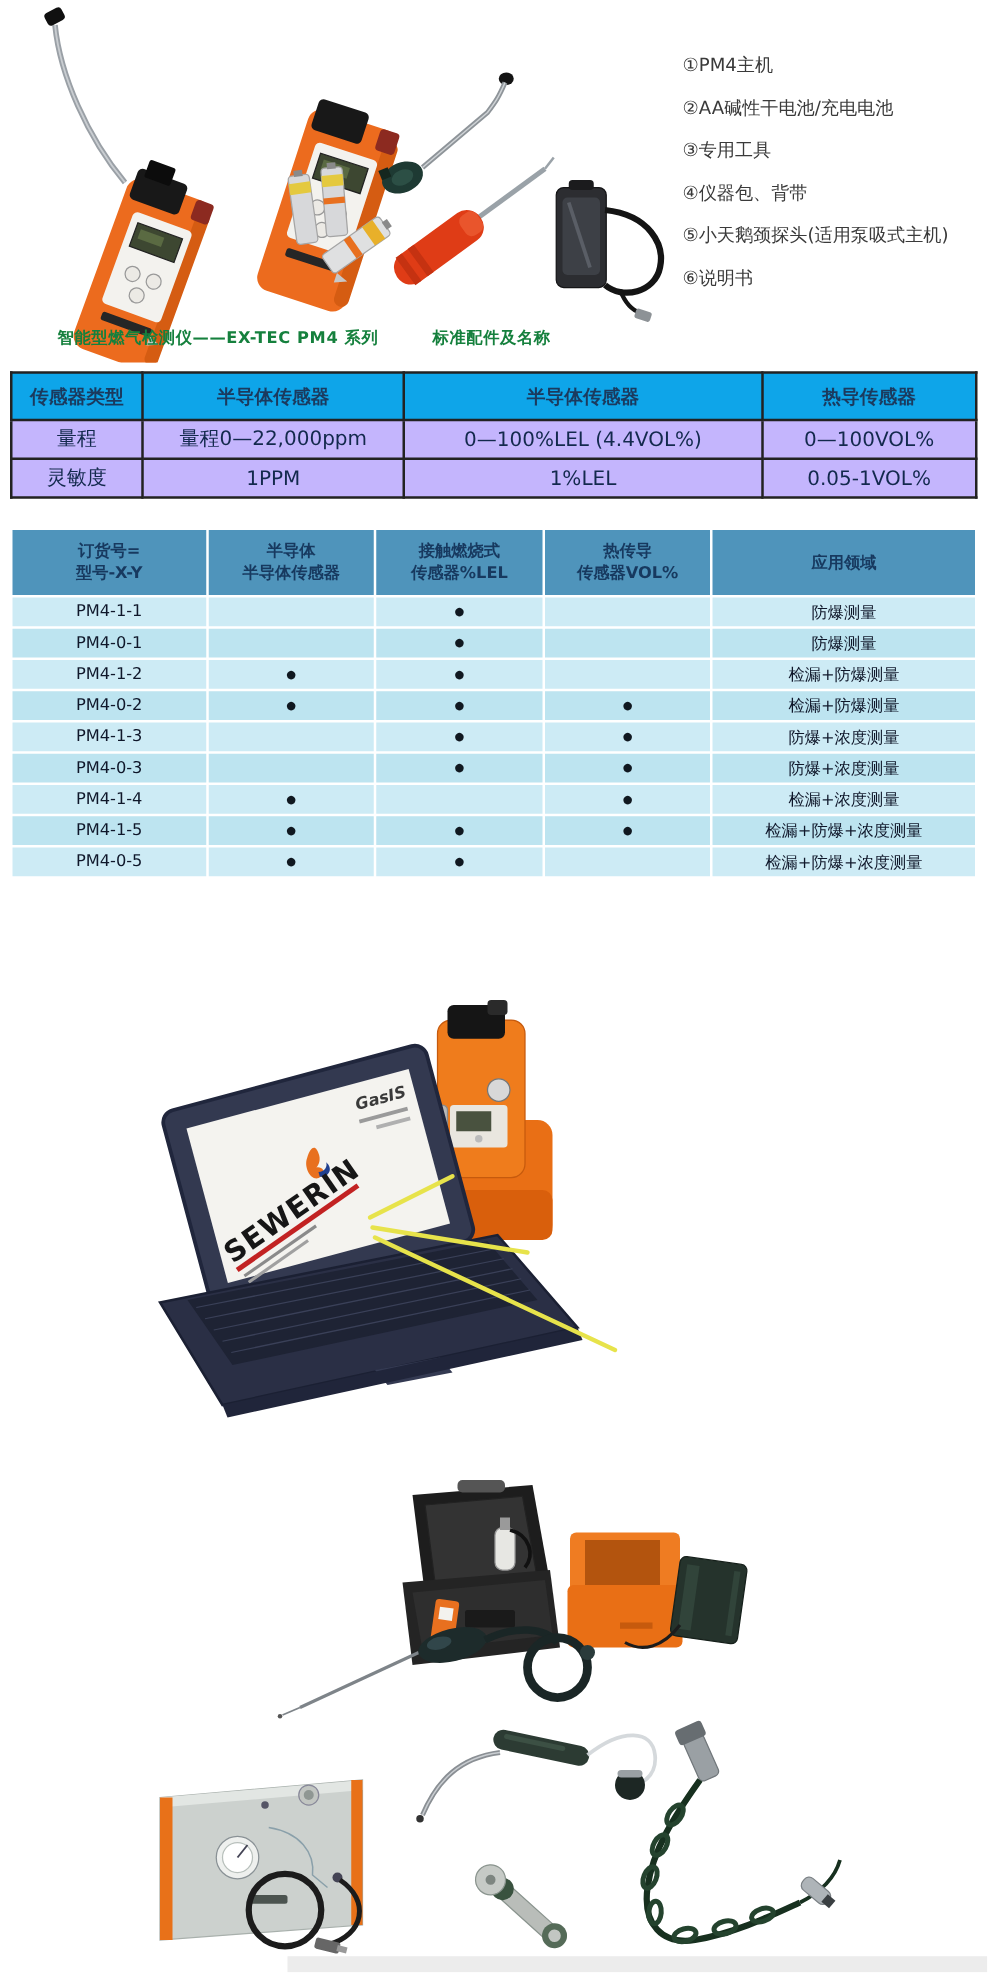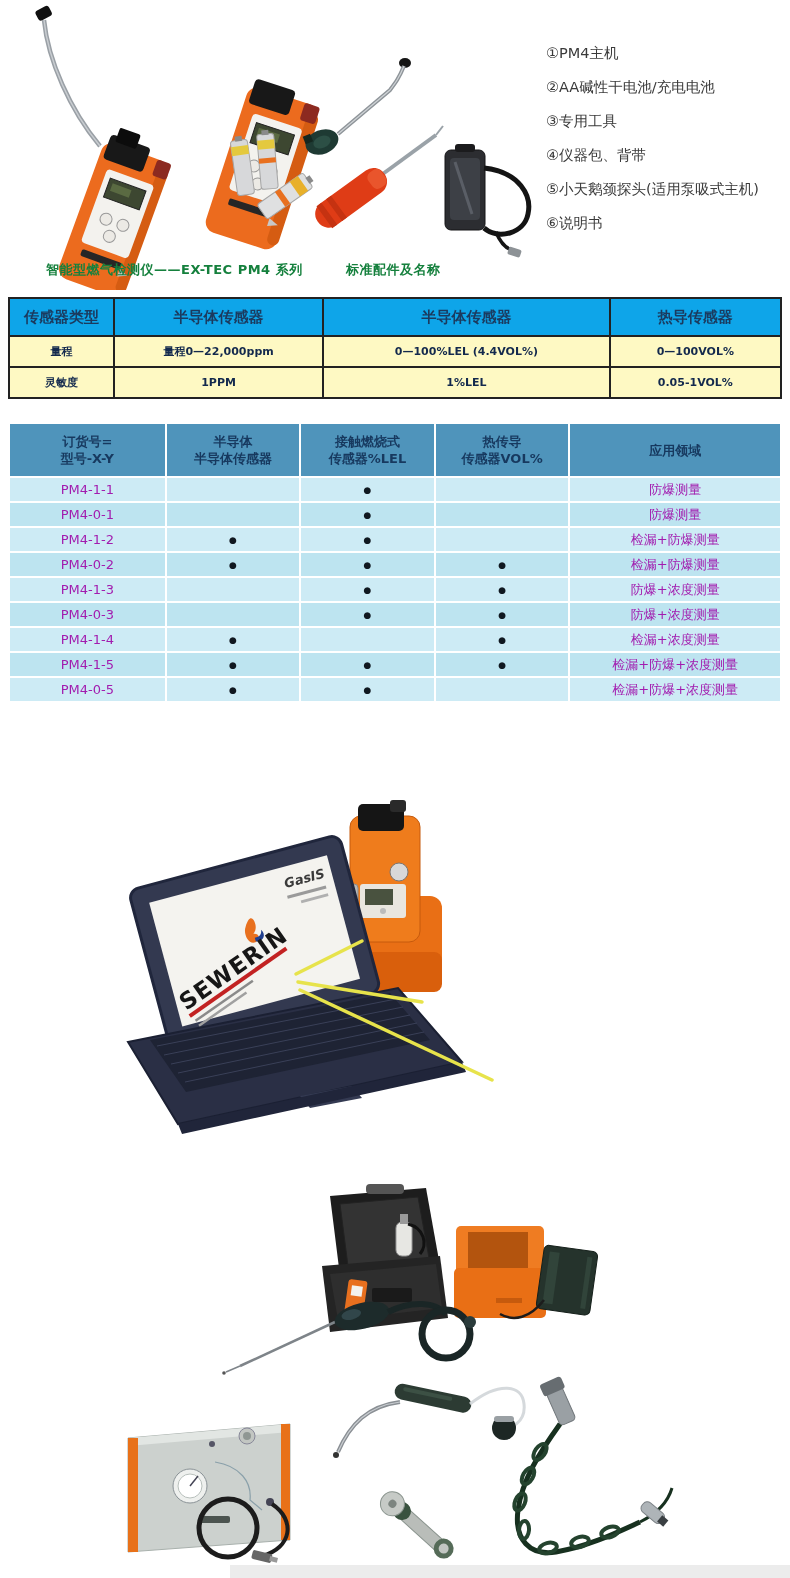--- a/index.html
+++ b/index.html
@@ -10,26 +10,26 @@
   #top-collage{position:absolute;left:0;top:0;}
   .caption{position:absolute;font-size:13px;font-weight:bold;color:#15803d;letter-spacing:.5px;white-space:nowrap;}
   #caption-left{left:46px;top:261px;}
   #caption-mid{left:346px;top:261px;}
   #accessory-list{position:absolute;left:546px;top:44px;width:240px;}
   .acc-item{font-size:14.5px;color:#3a3a3a;line-height:19px;margin-bottom:15px;white-space:nowrap;}
 
   
   #spec-table{position:absolute;left:8px;top:297px;width:774px;border-collapse:collapse;table-layout:fixed;}
   #spec-table th{background:#0ea5e9;color:#1b3a5e;font-size:15px;font-weight:bold;height:34px;border:2px solid #222;text-align:center;}
-  #spec-table td{background:#fef9c3;color:#13294d;font-size:11px;font-weight:700;height:27px;border:2px solid #222;text-align:center;}
+  #spec-table td{background:#c4b5fd;color:#13294d;font-size:16px;font-weight:400;height:27px;border:2px solid #222;text-align:center;}
 
   
   #order-table{position:absolute;left:8px;top:422px;width:774px;border-collapse:separate;border-spacing:2px;}
   #order-table th{background:#4f94bb;color:#17395f;font-size:13px;font-weight:bold;height:50px;text-align:center;vertical-align:middle;line-height:17px;}
-  #order-table td{font-size:13px;color:#a21caf;height:21px;text-align:center;vertical-align:middle;}
+  #order-table td{font-size:13px;color:#0f172a;height:21px;text-align:center;vertical-align:middle;}
   #order-table tbody tr:nth-child(odd) td{background:#cdebf5;}
   #order-table tbody tr:nth-child(even) td{background:#bde4f0;}
   #order-table td.dot{font-size:9px;color:#101820;}
 
   
   #software-section{position:absolute;left:0;top:780px;width:790px;height:370px;}
   #software-scene{position:absolute;left:0;top:0;}
 
   
   #accessories{position:absolute;left:0;top:1160px;}

